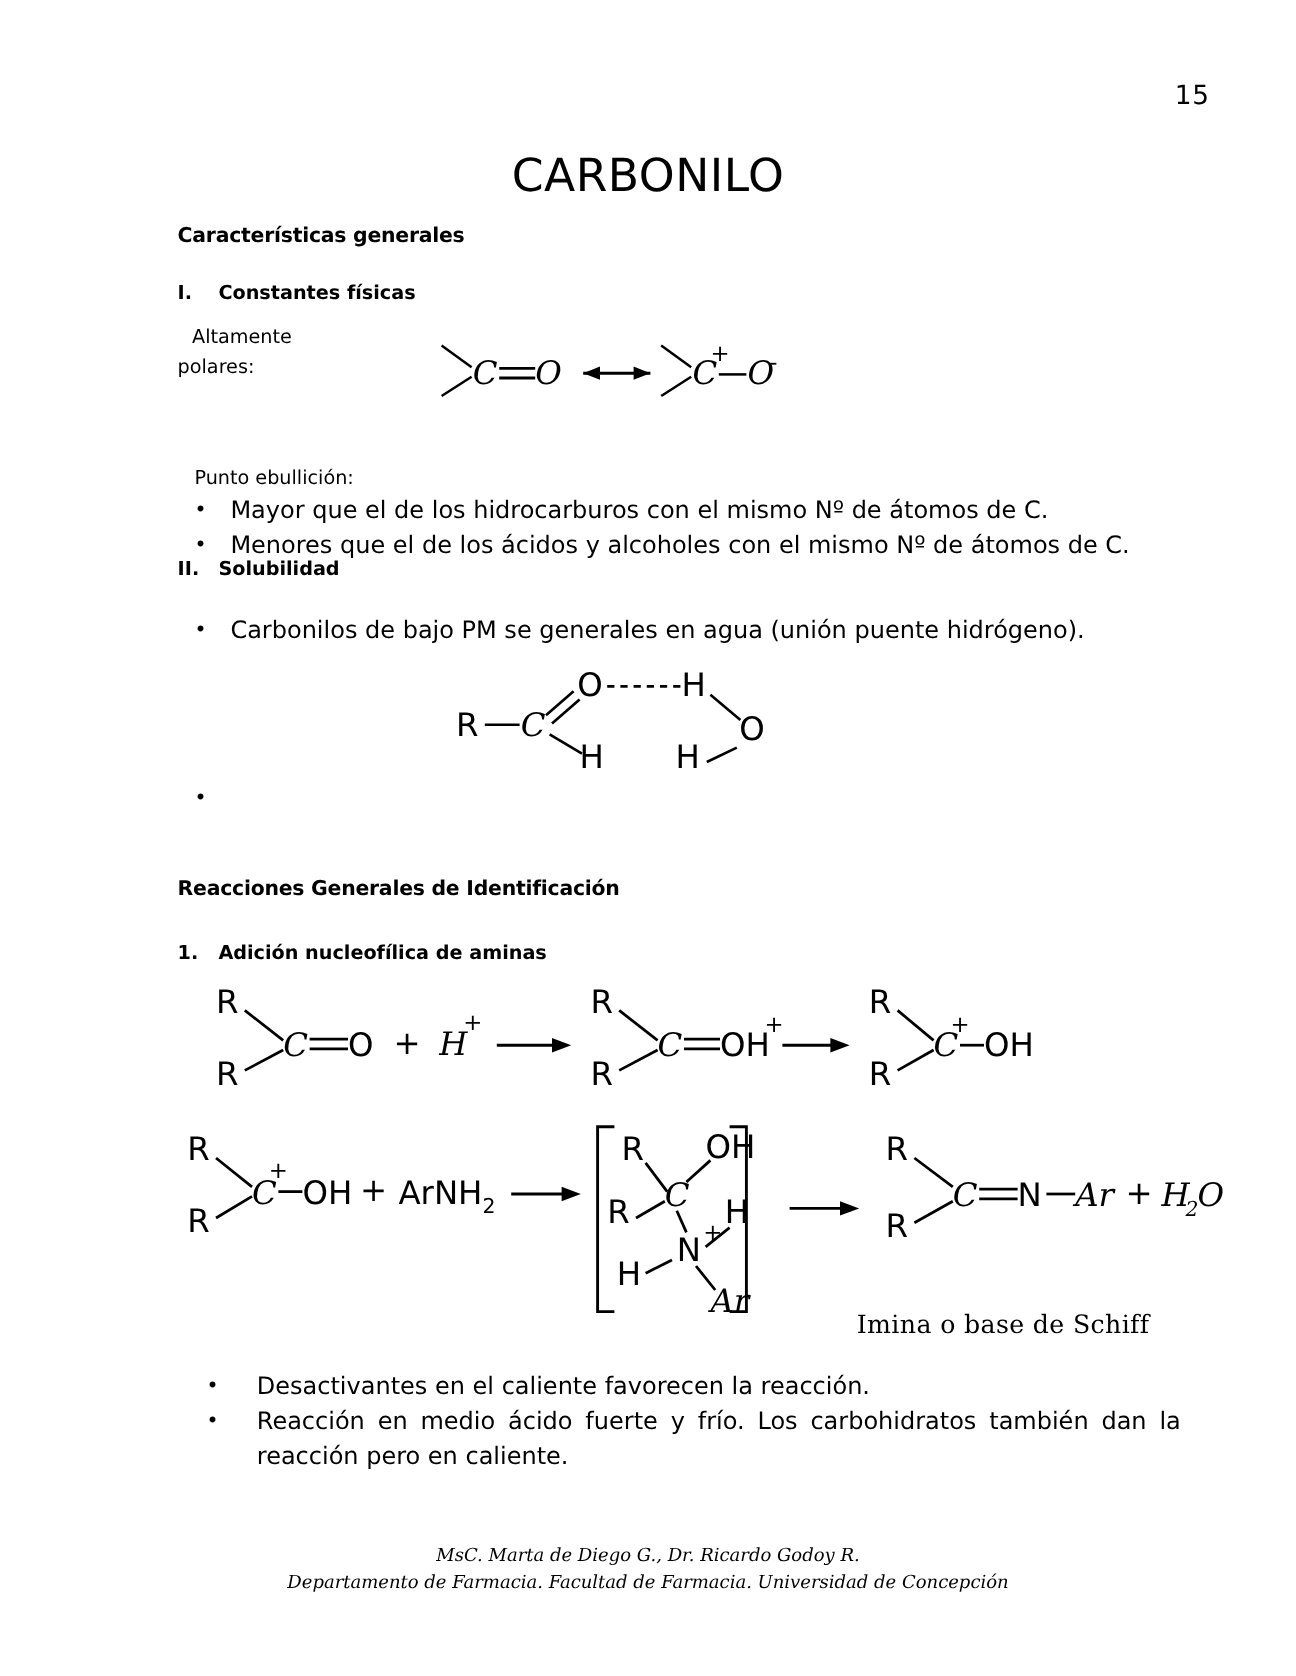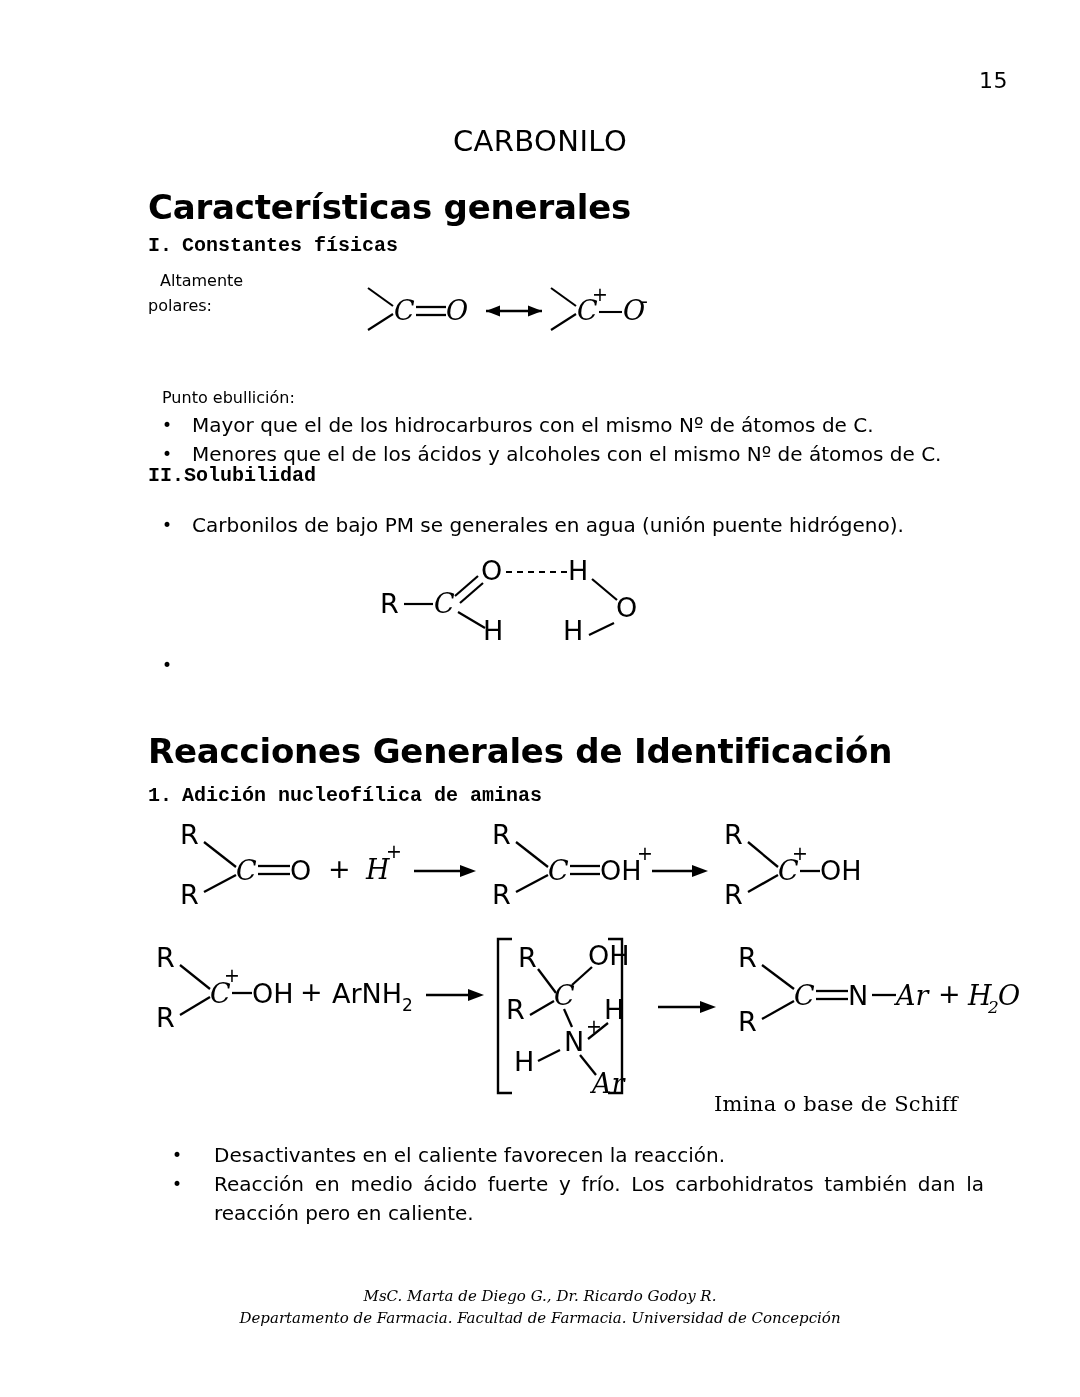--- a/index.html
+++ b/index.html
@@ -25,34 +25,33 @@
   
   .abs { position: absolute; }
   .page-number {
     top: 68px; right: 72px;
     font-size: 22px;
     letter-spacing: .5px;
   }
   .doc-title {
     top: 124px; left: 0; width: 1080px;
     text-align: center;
-    font-size: 29px;
+    font-size: 38px;
     letter-spacing: .4px;
   }
   .h1 {
     left: 148px;
-    font-size: 34px;
+    font-size: 17px;
     font-weight: bold;
     letter-spacing: -.2px;
   }
   .h2 {
     left: 148px;
-    font-size: 20px;
+    font-size: 16px;
     font-weight: bold;
-    font-family: Liberation Mono, monospace;
   }
   .h2 .num { display: inline-block; min-width: 34px; }
   .body-text {
     font-size: 16px;
     line-height: 28px;
   }
   .bullet-row {
     position: absolute;
     display: flex;
     align-items: flex-start;

